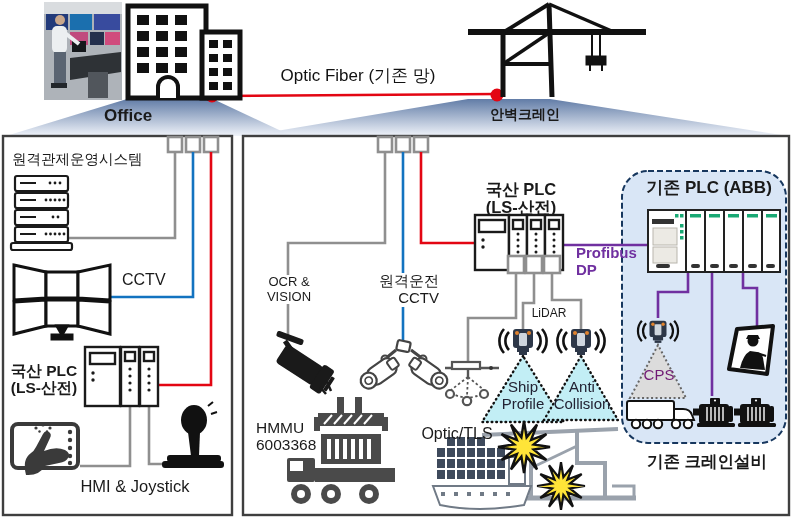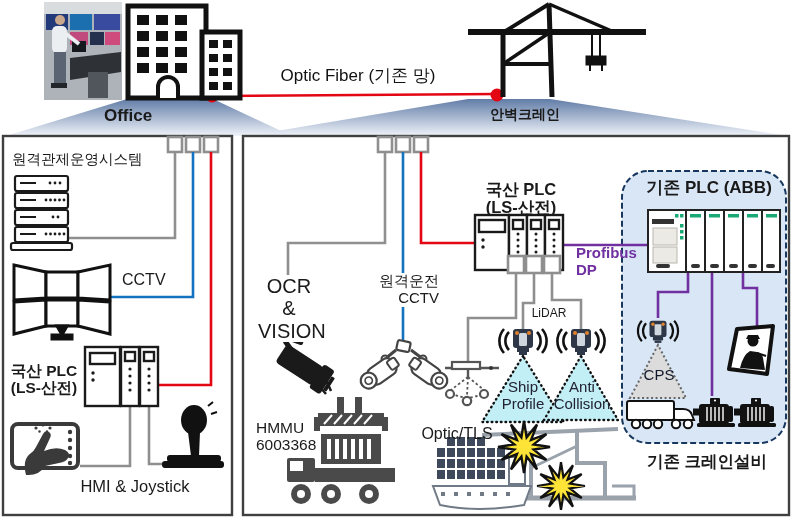--- a/index.html
+++ b/index.html
@@ -489,33 +489,33 @@
 <div class="lbl" style="left:258px;top:66px;width:200px;text-align:center;font-size:17px;color:#111;">Optic Fiber (기존 망)</div>
 <div class="lbl b" style="left:88px;top:106px;width:80px;text-align:center;font-size:17px;">Office</div>
 <div class="lbl b" style="left:464px;top:107px;width:122px;text-align:center;font-size:14px;">안벽크레인</div>
 
 <div class="lbl" style="left:12px;top:151px;width:160px;font-size:14.5px;">원격관제운영시스템</div>
 <div class="lbl" style="left:122px;top:271px;width:52px;font-size:16px;">CCTV</div>
 <div class="lbl b" style="left:2px;top:362px;width:84px;text-align:center;font-size:15.5px;">국산 PLC
 (LS-산전)</div>
 <div class="lbl" style="left:55px;top:477px;width:160px;text-align:center;font-size:16.5px;">HMI &amp; Joystick</div>
 
-<div class="lbl bgw" style="left:258px;top:275px;width:62px;text-align:center;font-size:20px;">OCR &amp;
+<div class="lbl bgw" style="left:258px;top:275px;width:62px;text-align:center;font-size:13px;">OCR &amp;
 VISION</div>
 <div class="lbl bgw" style="left:363px;top:273px;width:76px;text-align:right;font-size:15px;">원격운전
 CCTV</div>
 <div class="lbl b" style="left:468px;top:180px;width:106px;text-align:center;font-size:16.5px;">국산 PLC
 (LS-산전)</div>
 <div class="lbl b" style="left:576px;top:245px;width:70px;font-size:15px;color:#7030a0;">Profibus
 DP</div>
 <div class="lbl" style="left:518px;top:307px;width:62px;text-align:center;font-size:12px;">LiDAR</div>
 <div class="lbl" style="left:413px;top:425px;width:88px;text-align:center;font-size:16px;">Optic/TLS</div>
 <div class="lbl" style="left:494px;top:379px;width:58px;text-align:center;font-size:15px;color:#223;">Ship
 Profile</div>
 <div class="lbl" style="left:546px;top:379px;width:72px;text-align:center;font-size:15px;color:#223;">Anti
 Collision</div>
 <div class="lbl" style="left:256px;top:419px;width:72px;font-size:15.5px;">HMMU
 6003368</div>
 <div class="lbl b" style="left:634px;top:178px;width:150px;text-align:center;font-size:17px;">기존 PLC (ABB)</div>
-<div class="lbl" style="left:640px;top:367px;width:38px;text-align:center;font-size:15px;color:#0f172a;">CPS</div>
+<div class="lbl" style="left:640px;top:367px;width:38px;text-align:center;font-size:15px;color:#701a75;">CPS</div>
 <div class="lbl b" style="left:630px;top:452px;width:154px;text-align:center;font-size:16.5px;">기존 크레인설비</div>
 
 </div>
 
 </body></html>

